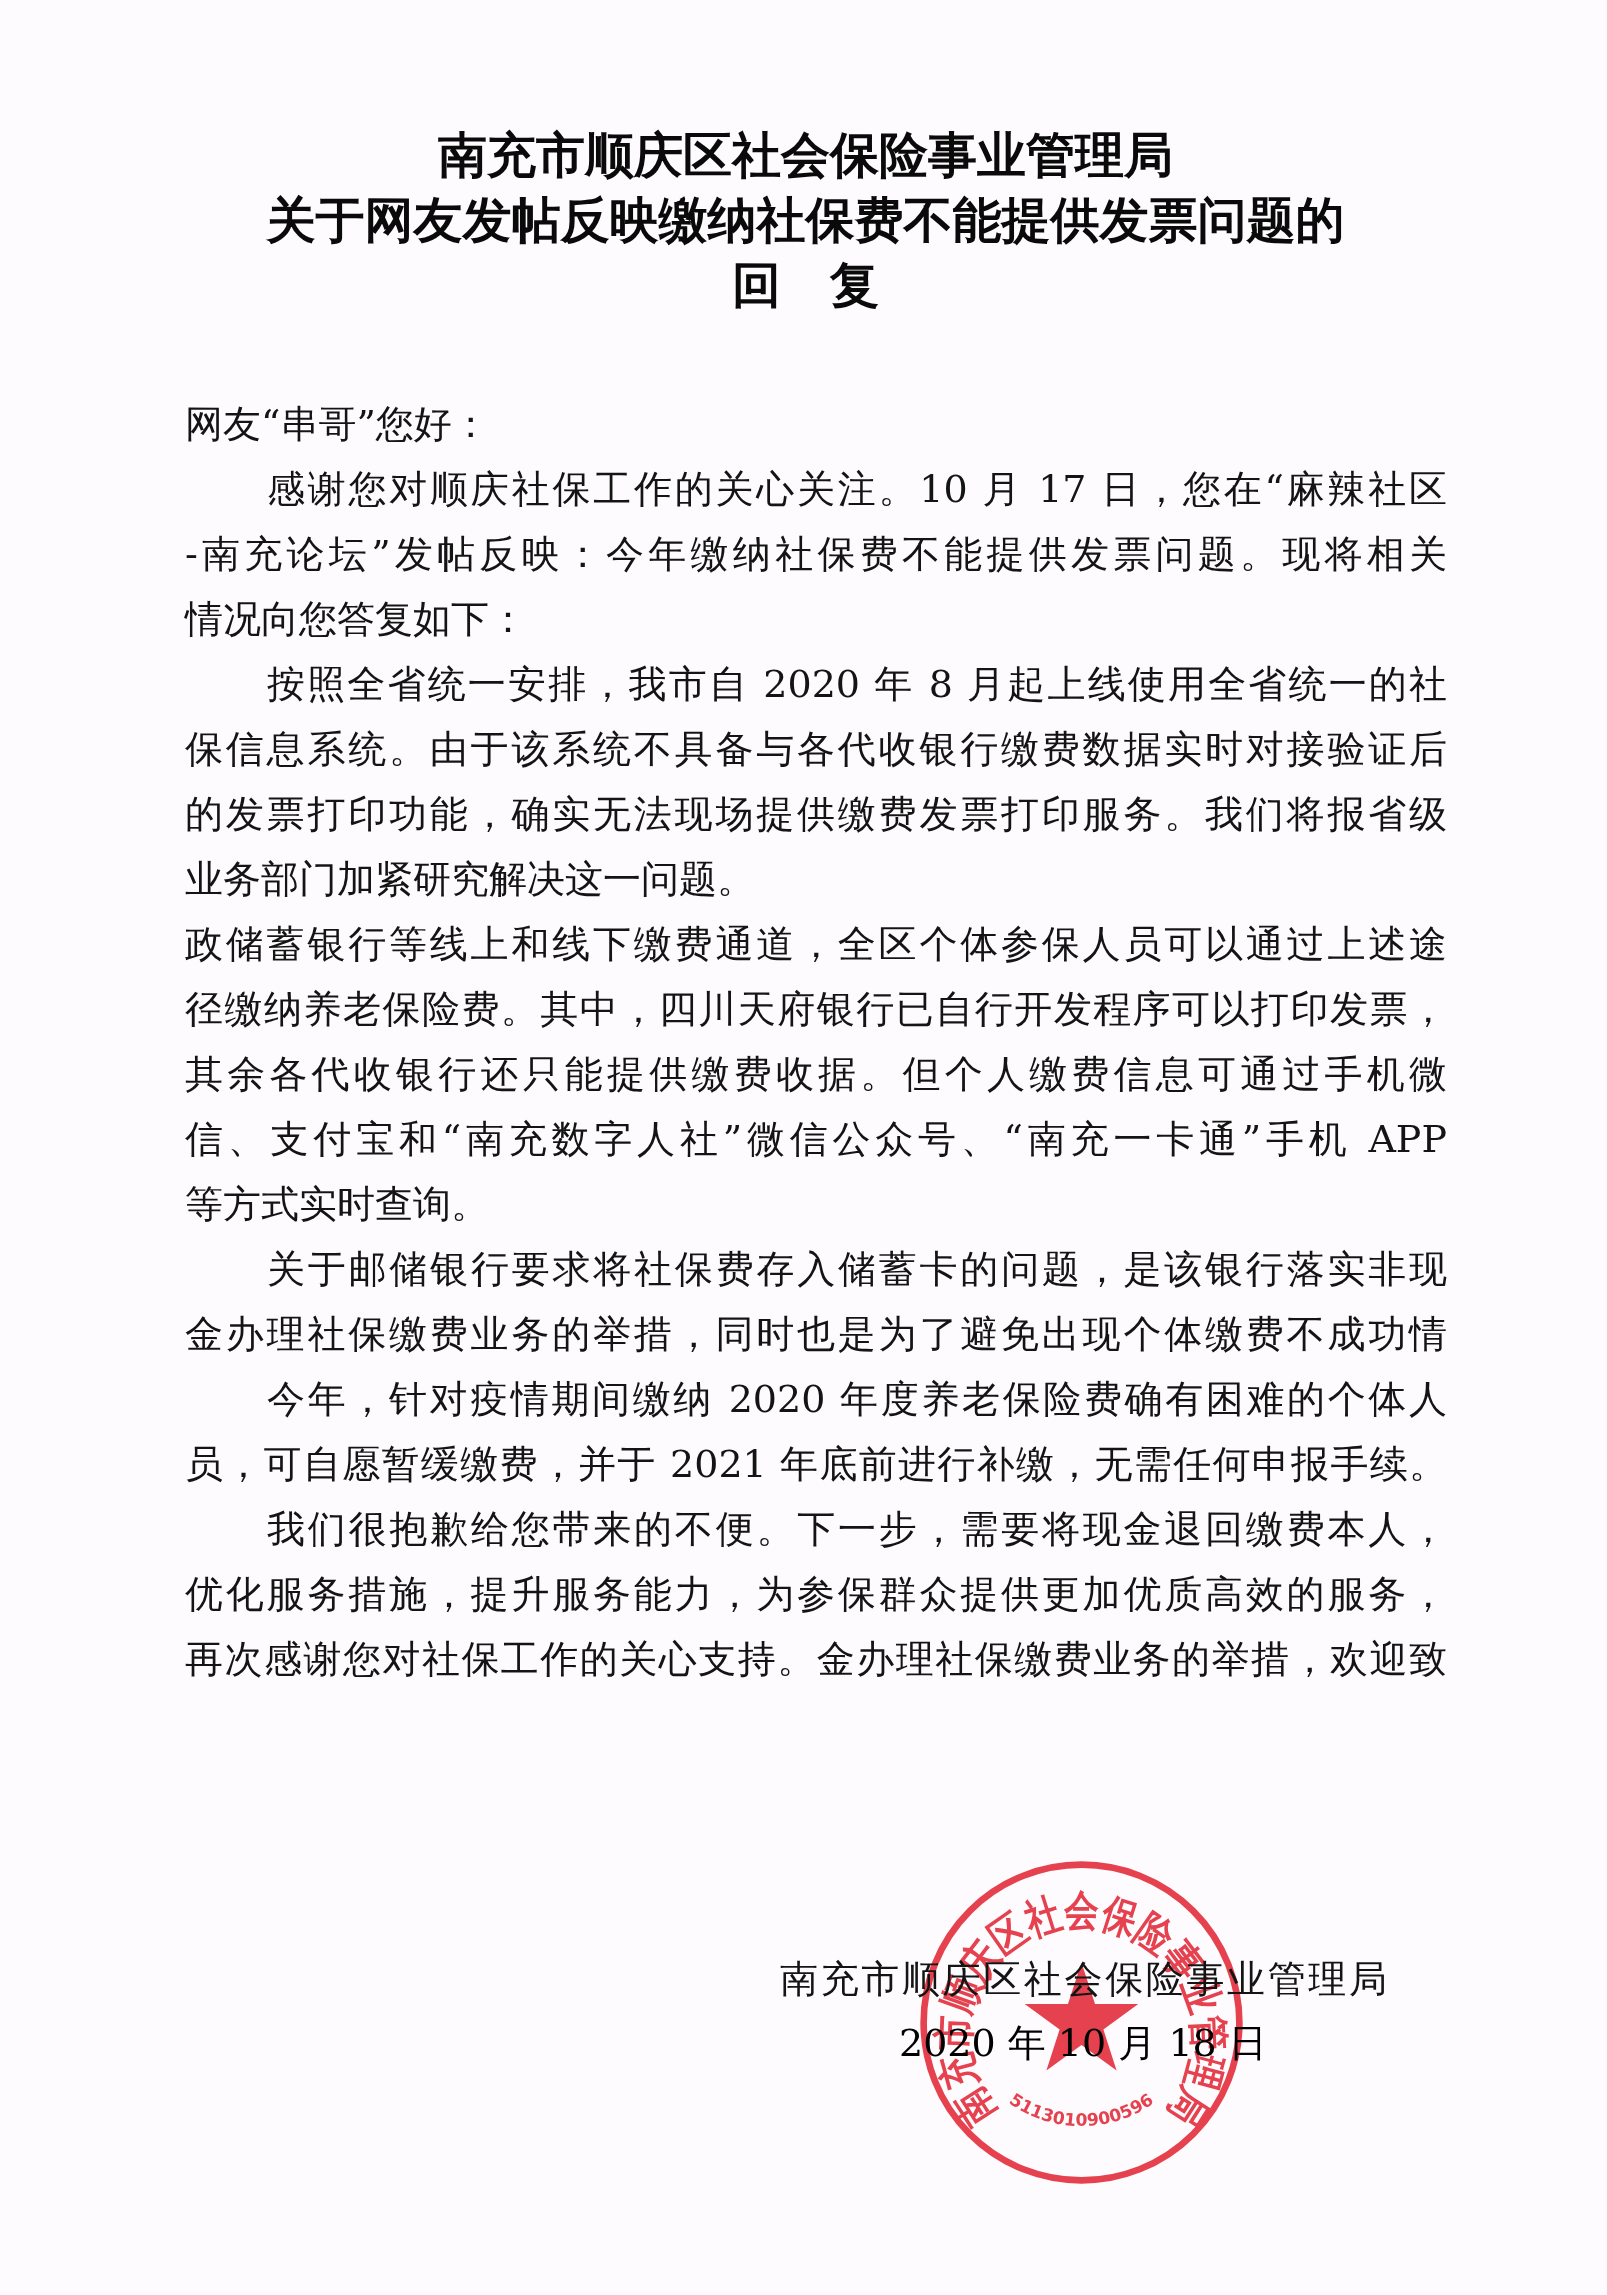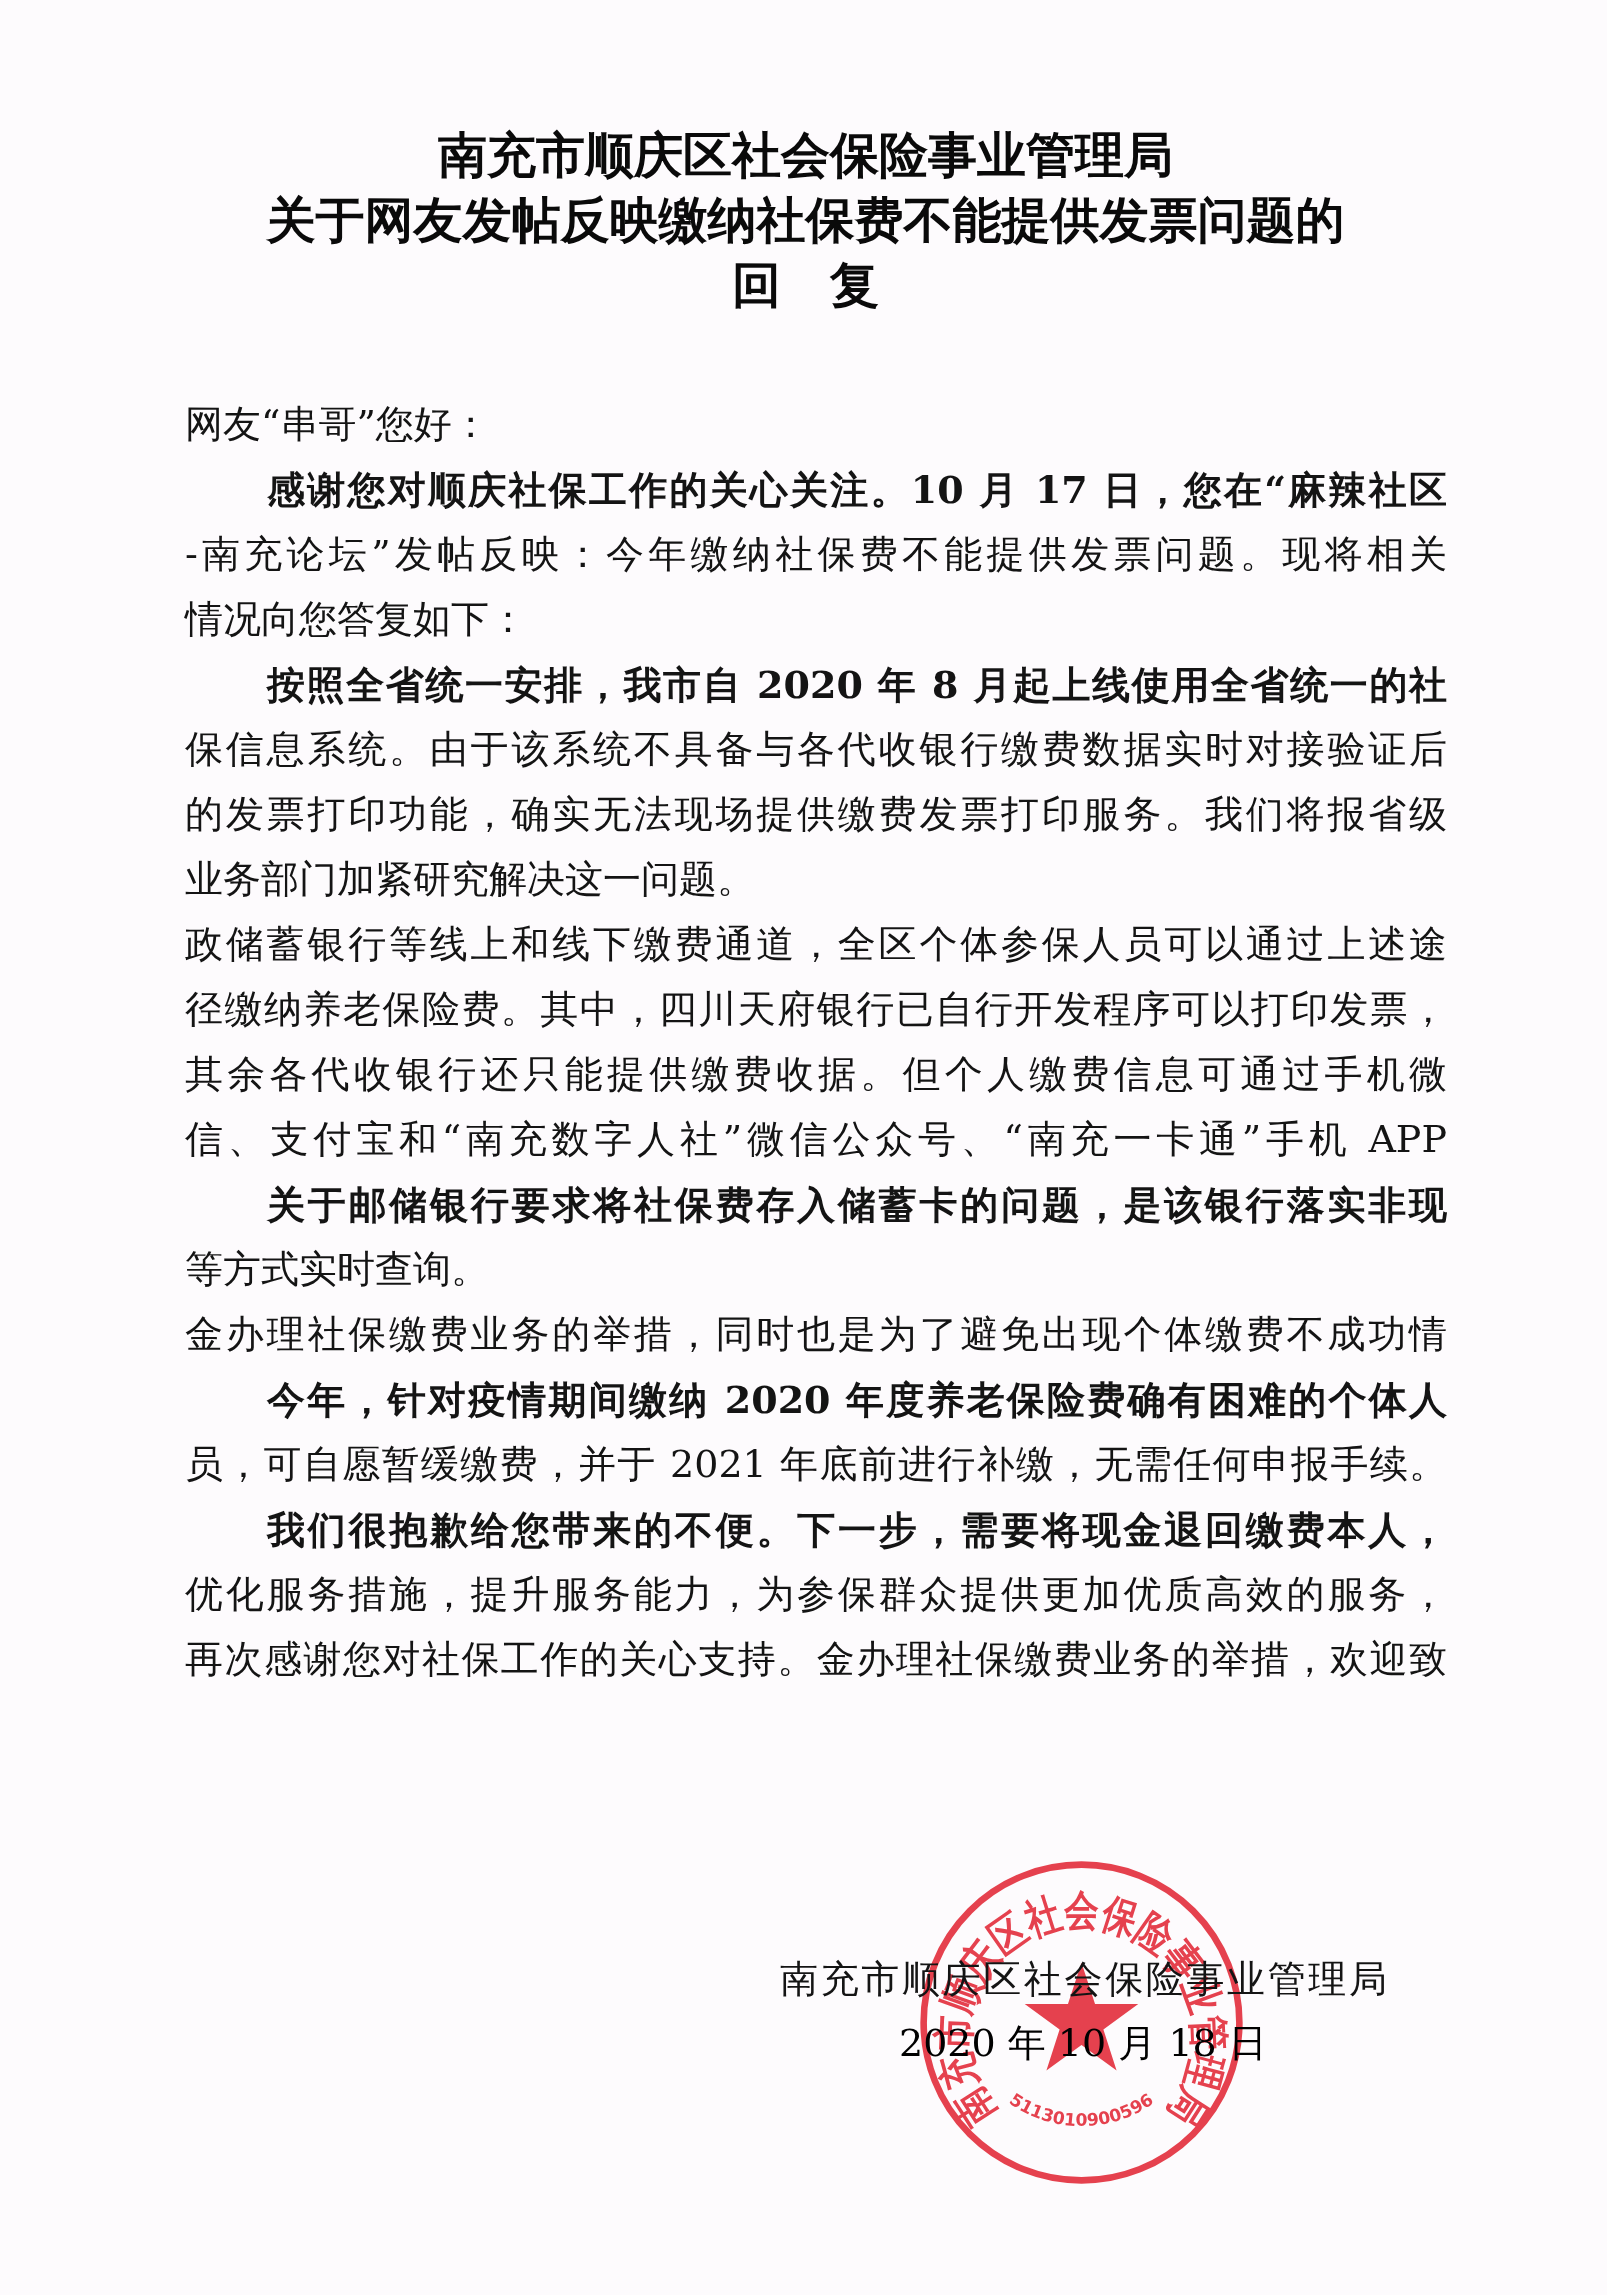--- a/index.html
+++ b/index.html
@@ -53,21 +53,20 @@
     white-space: nowrap;
     overflow: visible;
   }
   .line.just {
     text-align: justify;
     text-align-last: justify;
     white-space: normal;
   }
   .line.indent {
     padding-left: 82px;
-    font-weight: bold;
   }
   .signature {
     position: absolute;
     left: 780px;
     top: 1947px;
     width: 607px;
     font-family: "DejaVu Serif", serif;
     font-size: 38px;
     line-height: 65px;
     text-align: justify;
@@ -118,23 +117,23 @@
 
     <div class="line just indent">按照全省统一安排，我市自 2020 年 8 月起上线使用全省统一的社</div>
     <div class="line just">保信息系统。由于该系统不具备与各代收银行缴费数据实时对接验证后</div>
     <div class="line just">的发票打印功能，确实无法现场提供缴费发票打印服务。我们将报省级</div>
     <div class="line">业务部门加紧研究解决这一问题。</div>
 
     <div class="line just">政储蓄银行等线上和线下缴费通道，全区个体参保人员可以通过上述途</div>
     <div class="line just">径缴纳养老保险费。其中，四川天府银行已自行开发程序可以打印发票，</div>
     <div class="line just">其余各代收银行还只能提供缴费收据。但个人缴费信息可通过手机微</div>
     <div class="line just">信、支付宝和“南充数字人社”微信公众号、“南充一卡通”手机 APP</div>
+    <div class="line">等方式实时查询。</div>
+
     <div class="line just indent">关于邮储银行要求将社保费存入储蓄卡的问题，是该银行落实非现</div>
-
-    <div class="line">等方式实时查询。</div>
     <div class="line just">金办理社保缴费业务的举措，同时也是为了避免出现个体缴费不成功情</div>
 
     <div class="line just indent">今年，针对疫情期间缴纳 2020 年度养老保险费确有困难的个体人</div>
     <div class="line just">员，可自愿暂缓缴费，并于 2021 年底前进行补缴，无需任何申报手续。</div>
 
     <div class="line just indent">我们很抱歉给您带来的不便。下一步，需要将现金退回缴费本人，</div>
     <div class="line just">优化服务措施，提升服务能力，为参保群众提供更加优质高效的服务，</div>
     <div class="line just">再次感谢您对社保工作的关心支持。金办理社保缴费业务的举措，欢迎致</div>
   </div>
 

